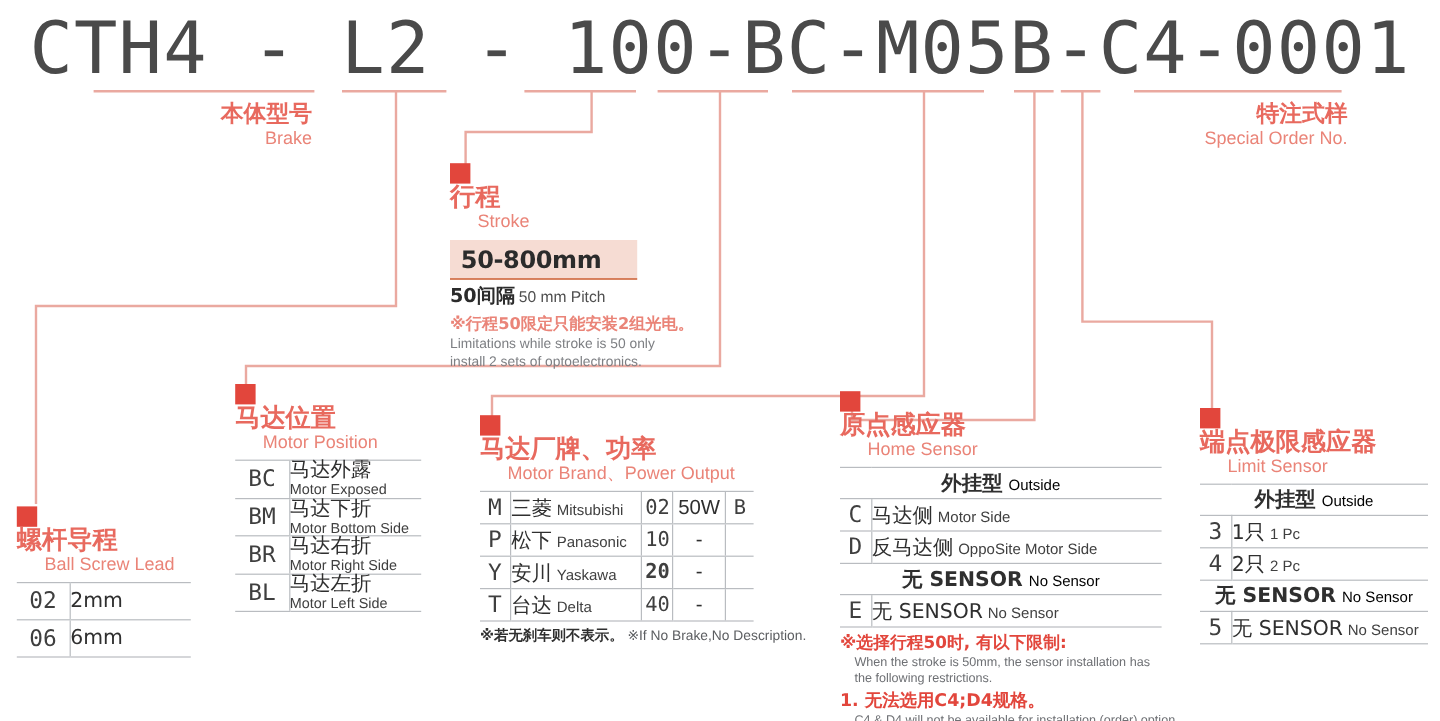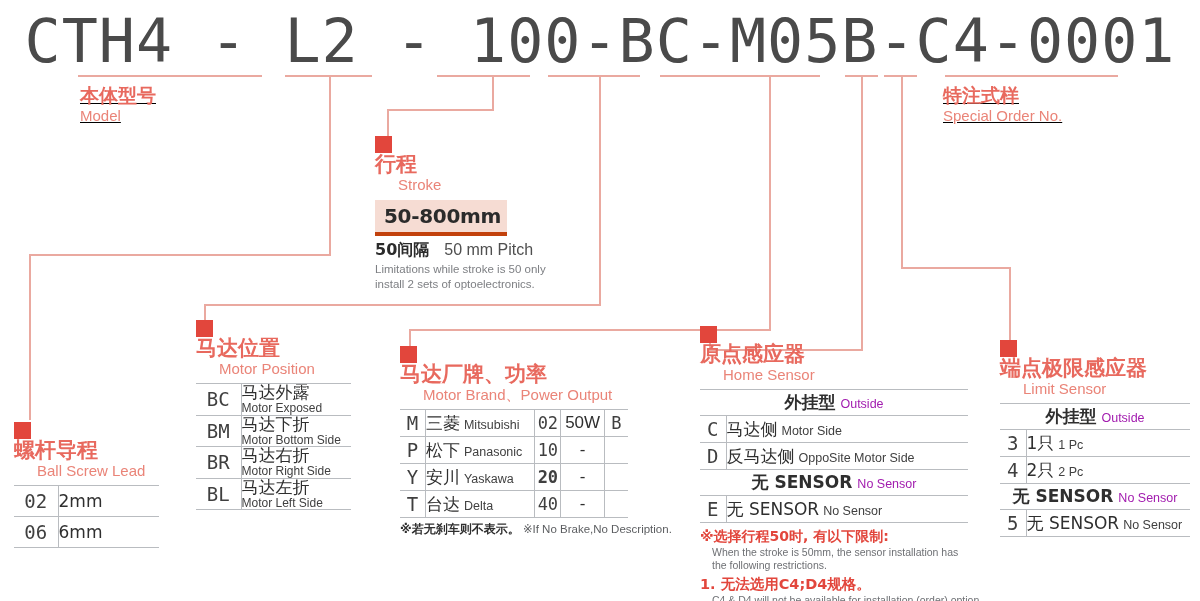--- a/index.html
+++ b/index.html
@@ -41,21 +41,21 @@
     line-height:22px; white-space:nowrap;
     font-family:"DejaVu Sans","Liberation Sans",sans-serif;
   }
   .grp-en{
     font-size:15px; color:#ea8478; line-height:18px;
     white-space:nowrap; margin-top:1px;
   }
   .grp-en.ind{ margin-left:23px; }
 
   
-  .toplab{ position:absolute; text-align:left;text-decoration:underline; }
+  .toplab{ position:absolute; text-align:right; }
   .toplab .cn{
     font-size:19px; font-weight:bold; color:#e8695e; line-height:23px;
     font-family:"DejaVu Sans","Liberation Sans",sans-serif;
   }
   .toplab .en{ font-size:15px; color:#ea8478; line-height:18px; }
 
   
   table.spec{ border-collapse:collapse; }
   table.spec td{
     border-bottom:1px solid #b9bcc0;
@@ -80,35 +80,35 @@
   .inline{ padding:2px 6px 2px 8px; white-space:nowrap; }
   .inline .cn{ font-size:17px; }
   .inline .en{ font-size:12.5px; margin-left:4px; }
 
   
   td.banner{
     background:#f6dcd3; text-align:center; padding:3px 0;
     border-bottom:1px solid #b9bcc0;
   }
   td.banner .cn{ font-size:17px; font-weight:bold; color:#2f2f2f; }
-  td.banner .en{ font-size:12.5px; color:#a21caf; margin-left:5px; }
+  td.banner .en{ font-size:12.5px; color:#000000; margin-left:5px; }
   td.banner.nos .cn{ font-weight:bold; }
 
   
   .stroke-val{
     background:#f6dcd3;
-    width:132px; padding:4px 0 4px 9px;
+    width:156px; padding:4px 0 4px 9px;
     font-size:20px; font-weight:bold; color:#2b2b2b;
-    border-bottom:4px solid #c2410c;
+    border-bottom:1px solid #c2410c;
     font-family:"DejaVu Sans","Liberation Sans",sans-serif;
     letter-spacing:-0.3px;
   }
   .pitch{ margin-top:4px; white-space:nowrap; }
   .pitch .cn{ font-size:16px; font-weight:bold; color:#2b2b2b; }
-  .pitch .en{ font-size:16px; color:#4f4f4f; margin-left:15px; }
+  .pitch .en{ font-size:13px; color:#4f4f4f; margin-left:3px; }
   .note-red{
     font-size:13.5px; color:#ea8478; font-weight:bold; margin-top:3px;
     white-space:nowrap;
     font-family:"DejaVu Sans","Liberation Sans",sans-serif;
   }
   .note-gray{ font-size:11.5px; color:#7d7f83; line-height:1.25; margin-top:1px; }
 
   
   .fn-small{ font-size:11.5px; color:#5c5e61; margin-top:3px; white-space:nowrap; }
   .fn-small .cn{ font-size:12px; font-weight:bold; color:#2f2f2f; }
@@ -152,21 +152,21 @@
       <polyline points="770,76 770,330 410,330 410,350"></polyline>
 
       <polyline points="862,76 862,350 710,350 710,330"></polyline>
 
       <polyline points="902,76 902,268 1010,268 1010,340"></polyline>
     </g>
   </svg>
 
   <div class="toplab" style="left:80px; top:84px; width:180px;">
     <div class="cn">本体型号</div>
-    <div class="en">Model</div>
+    <div class="en">Brake</div>
   </div>
 
   <div class="toplab" style="left:943px; top:84px; width:180px;">
     <div class="cn">特注式样</div>
     <div class="en">Special Order No.</div>
   </div>
 
   <div class="grp" style="left:14px; top:418px;">
     <div class="grp-head">
       <span class="sq"></span>
@@ -230,20 +230,21 @@
   <div class="grp" style="left:375px; top:132px;">
     <div class="grp-head">
       <span class="sq"></span>
       <span class="grp-cn">行程</span>
     </div>
     <div class="grp-en ind">Stroke</div>
     <div class="stroke-val" style="margin-top:6px;">50-800mm</div>
     <div class="pitch">
       <span class="cn">50间隔</span><span class="en">50 mm Pitch</span>
     </div>
+    <div class="note-red">※行程50限定只能安装2组光电。</div>
     <div class="note-gray">Limitations while stroke is 50 only</div>
     <div class="note-gray">install 2 sets of optoelectronics.</div>
   </div>
 
   <div class="grp" style="left:400px; top:342px;">
     <div class="grp-head">
       <span class="sq"></span>
       <span class="grp-cn">马达厂牌、功率</span>
     </div>
     <div class="grp-en ind">Motor Brand、Power Output</div>

